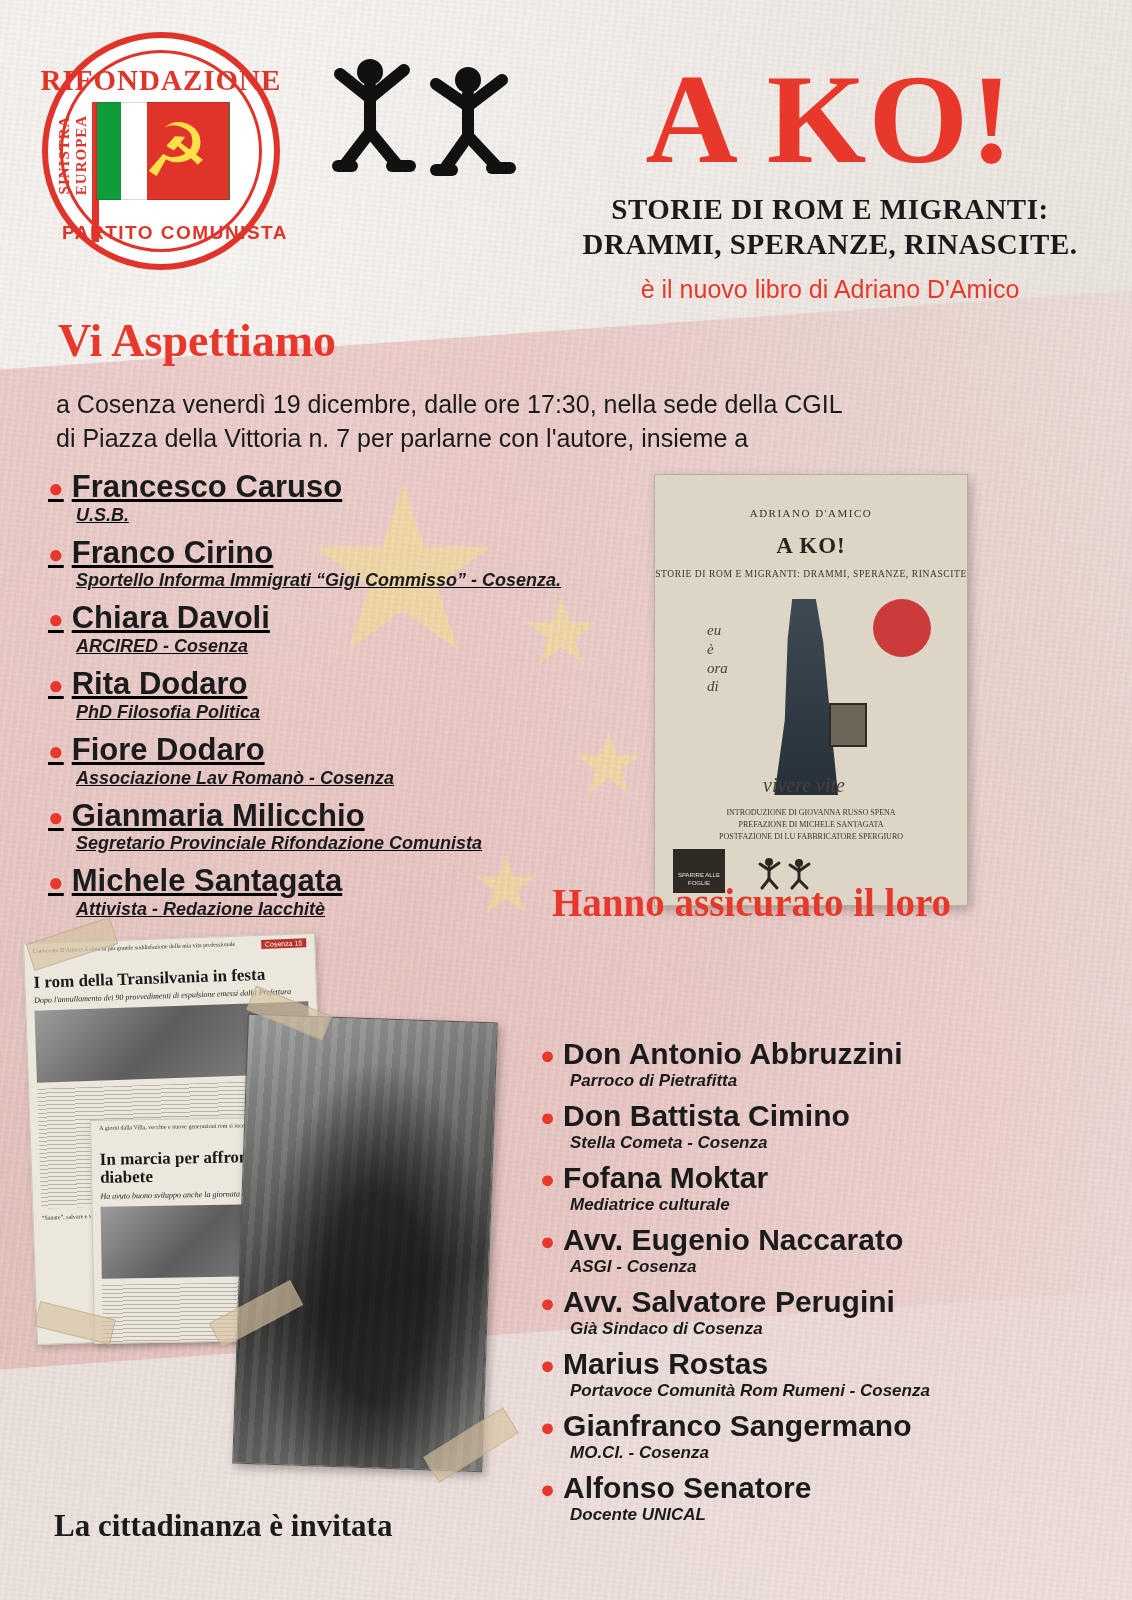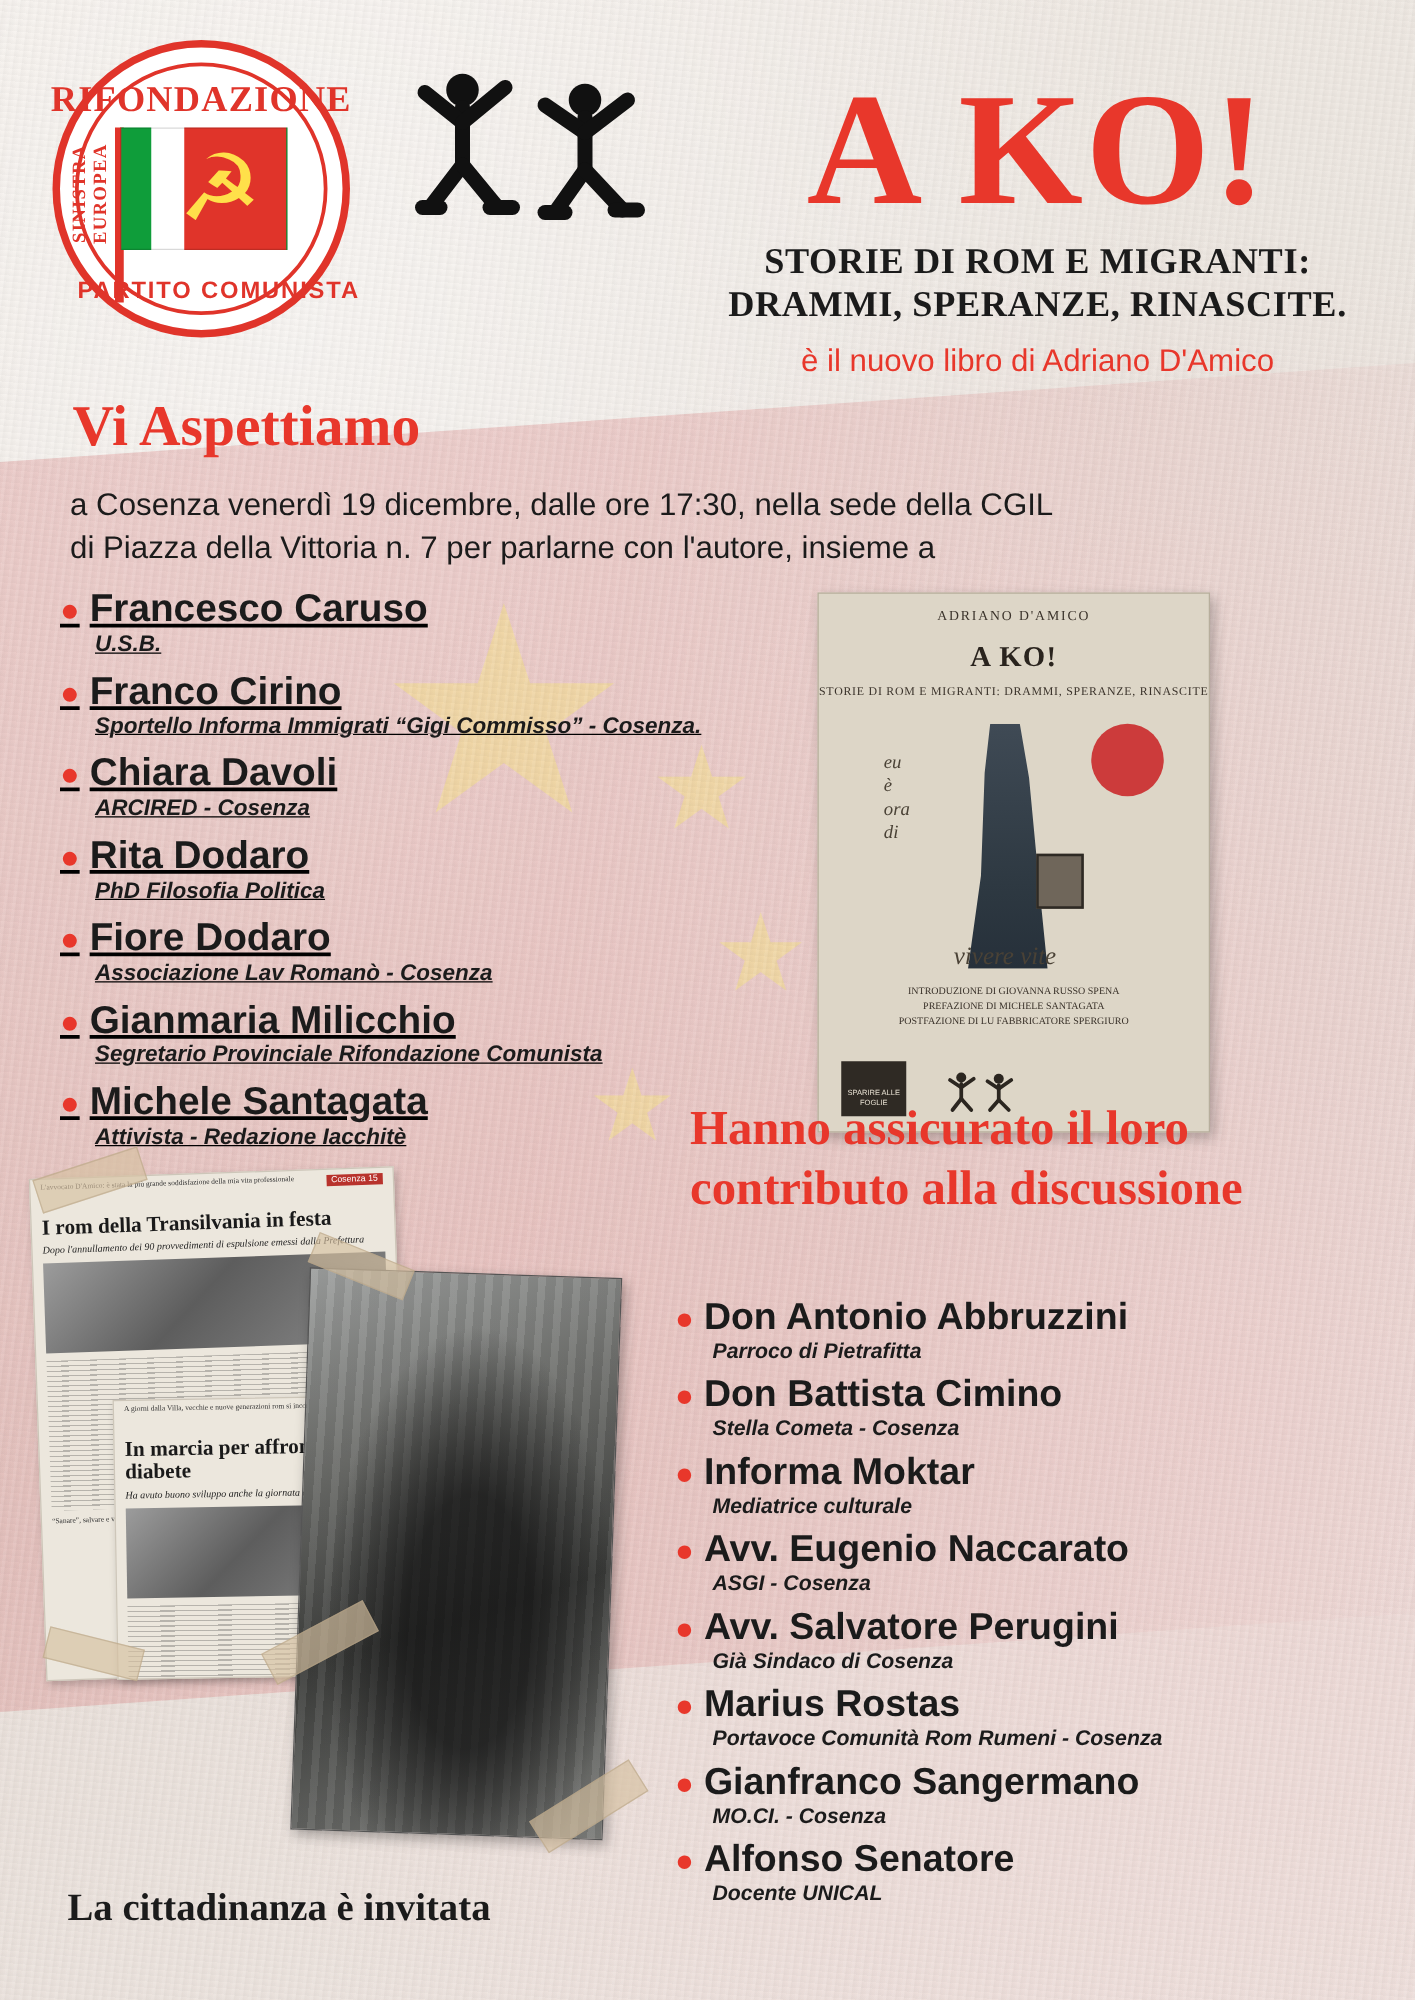--- a/index.html
+++ b/index.html
@@ -226,21 +226,21 @@
   .book {
     position: absolute;
     left: 654px; top: 474px;
     width: 312px; height: 430px;
     background: #ddd6c7;
     border: 1px solid #b7ae9c;
     box-shadow: 3px 4px 10px rgba(0,0,0,0.25);
     overflow: hidden;
   }
   .book .b-author {
-    margin-top: 12px;
+    margin-top: 32px;
     text-align: center;
     font-family: "Liberation Serif", serif;
     font-size: 11px;
     letter-spacing: 1.5px;
     color: #3b332b;
   }
   .book .b-title {
     margin-top: 14px;
     text-align: center;
     font-family: "Liberation Serif", serif;
@@ -580,34 +580,33 @@
             <path d="M48 16 L58 9"></path>
           <path d="M48 25 L41 33"></path>
             <path d="M48 25 L56 33"></path>
         </g>
       </svg>
     </div>
   </div>
 
   <div class="heading2">
     <div>Hanno assicurato il loro</div>
-    <div>contributo alla discussione</div>
   </div>
 
   <div class="contributors">
     <div>
       <div class="co-name"><span class="bullet">●</span><span>Don Antonio Abbruzzini</span></div>
       <div class="co-role">Parroco di Pietrafitta</div>
     </div>
     <div>
       <div class="co-name"><span class="bullet">●</span><span>Don Battista Cimino</span></div>
       <div class="co-role">Stella Cometa - Cosenza</div>
     </div>
     <div>
-      <div class="co-name"><span class="bullet">●</span><span>Informa Moktar</span></div>
+      <div class="co-name"><span class="bullet">●</span><span>Fofana Moktar</span></div>
       <div class="co-role">Mediatrice culturale</div>
     </div>
     <div>
       <div class="co-name"><span class="bullet">●</span><span>Avv. Eugenio Naccarato</span></div>
       <div class="co-role">ASGI - Cosenza</div>
     </div>
     <div>
       <div class="co-name"><span class="bullet">●</span><span>Avv. Salvatore Perugini</span></div>
       <div class="co-role">Già Sindaco di Cosenza</div>
     </div>

